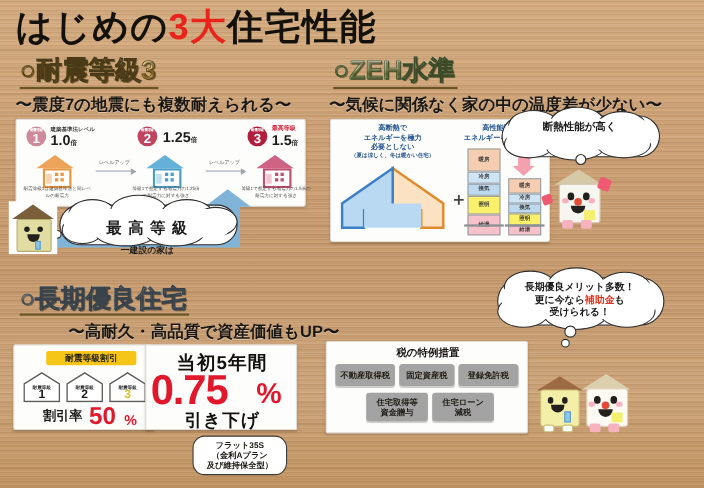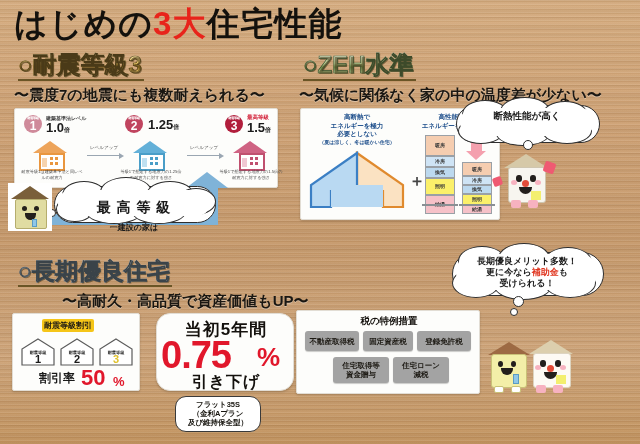--- a/index.html
+++ b/index.html
@@ -305,21 +305,21 @@
   </div>
 
   <div class="px" style="left:18px;top:258px;">
     <span class="sec-head silver underline" style="display:inline-block;padding:0 2px 1px 0;font-size:23px;">
       <span>○</span><span>長期優良住宅</span>
     </span>
   </div>
   <div class="px sec-sub" style="left:14px;top:292px;margin-left:48px;">〜高耐久・高品質で資産価値もUP〜</div>
 
   <div class="px panel" style="left:12px;top:313px;width:128px;height:78px;border-radius:2px;">
-    <div class="px tagbox" style="left:29px;top:5px;width:52px;height:13px;">耐震等級割引</div>
+    <div class="px tagbox" style="left:29px;top:5px;width:82px;height:13px;">耐震等級割引</div>
 
     <div class="hgrade" style="left:8px;top:24px;width:34px;height:28px;">
       <svg width="34" height="28" style="position:absolute;left:0;top:0;">
         <polygon points="17,1 33,11 33,27 1,27 1,11" fill="#fff" stroke="#5b5b5b" stroke-width="1.2"></polygon>
       </svg>
       <div class="lbl" style="top:12px;">耐震等級</div>
       <div class="nm" style="top:15px;">1</div>
     </div>
     <div class="hgrade" style="left:47px;top:24px;width:34px;height:28px;">
       <svg width="34" height="28" style="position:absolute;left:0;top:0;">
@@ -334,21 +334,21 @@
       </svg>
       <div class="lbl" style="top:12px;">耐震等級</div>
       <div class="nm" style="top:15px;color:#e0c12a;">3</div>
     </div>
 
     <div class="px" style="left:26px;top:56px;font-size:12px;font-weight:bold;color:#1a1a1a;">割引率</div>
     <div class="px big-red" style="left:68px;top:52px;font-size:22px;line-height:24px;">50</div>
     <div class="px big-red" style="left:100px;top:60px;font-size:13px;">%</div>
   </div>
 
-  <div class="px panel" style="left:156px;top:313px;width:138px;height:78px;border-radius:14px;">
+  <div class="px panel" style="left:132px;top:313px;width:138px;height:78px;border-radius:1px;">
     <div class="px" style="left:0;top:4px;width:138px;text-align:center;font-size:17px;font-weight:bold;color:#14110d;letter-spacing:1px;">当初5年間</div>
     <div class="px big-red" style="left:4px;top:22px;font-size:38px;line-height:38px;letter-spacing:-1px;">0.75</div>
     <div class="px big-red" style="left:100px;top:30px;font-size:26px;line-height:26px;">%</div>
     <div class="px" style="left:0;top:58px;width:138px;text-align:center;font-size:16px;font-weight:bold;color:#14110d;letter-spacing:1px;">引き下げ</div>
   </div>
 
   <div class="px flat-pill" style="left:175px;top:396px;width:86px;height:36px;">
     <div>フラット35S</div>
     <div>（金利Aプラン</div>
     <div>及び維持保全型）</div>

